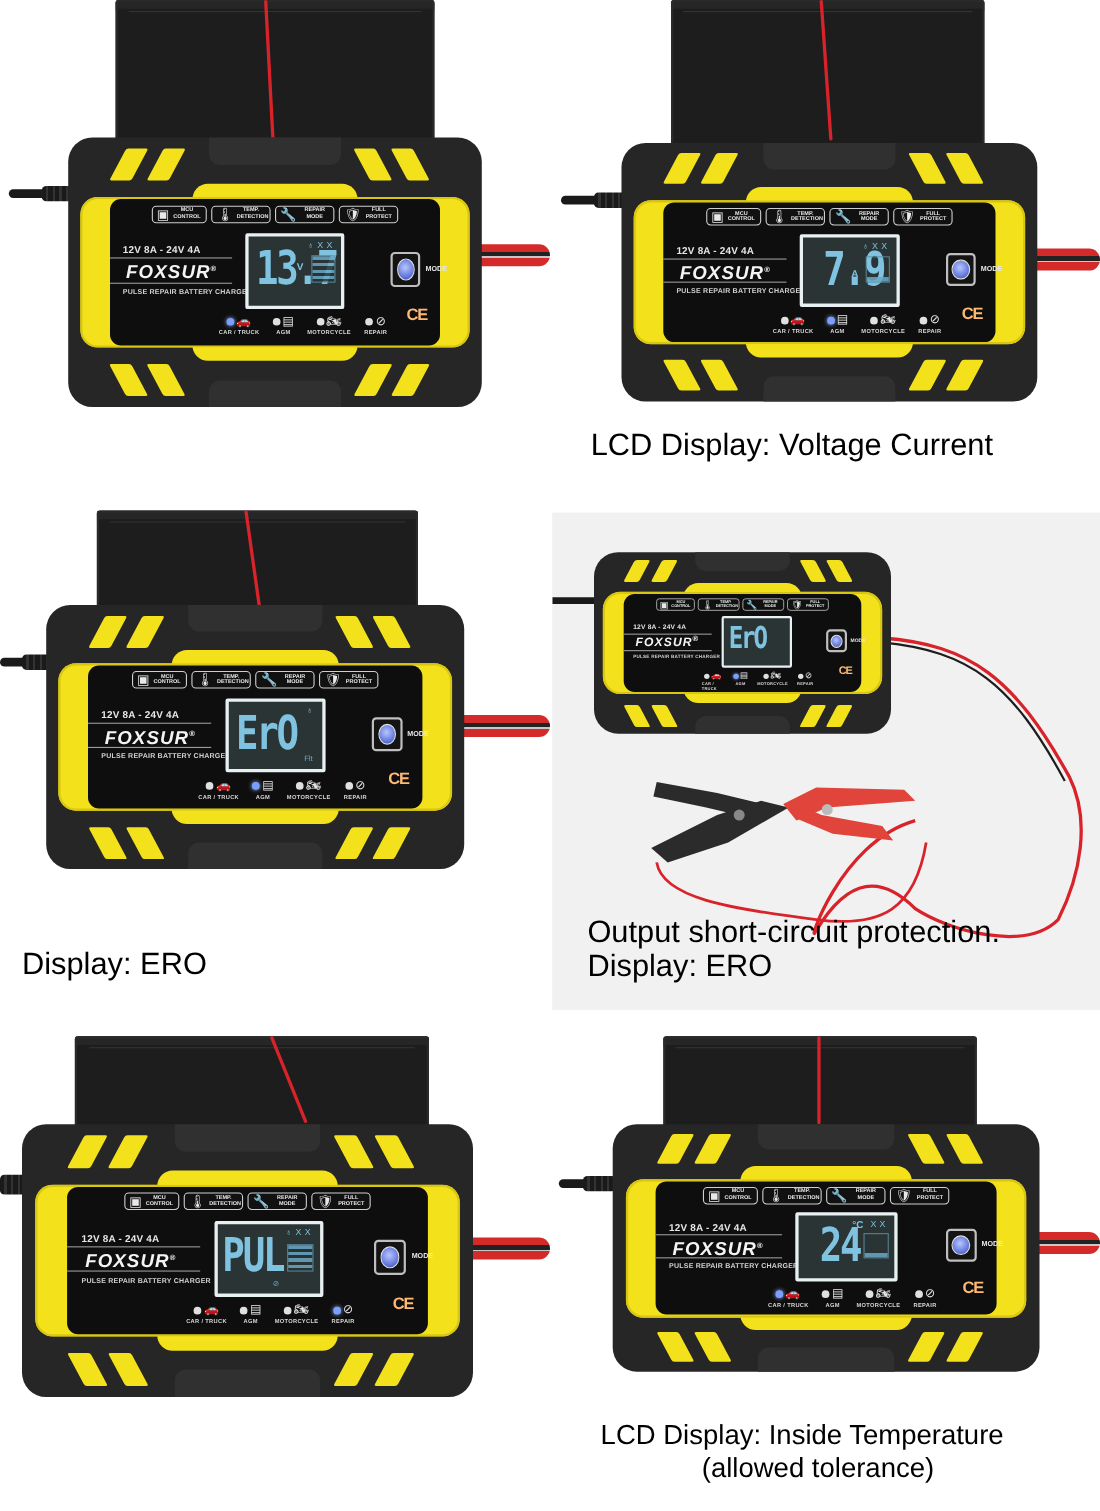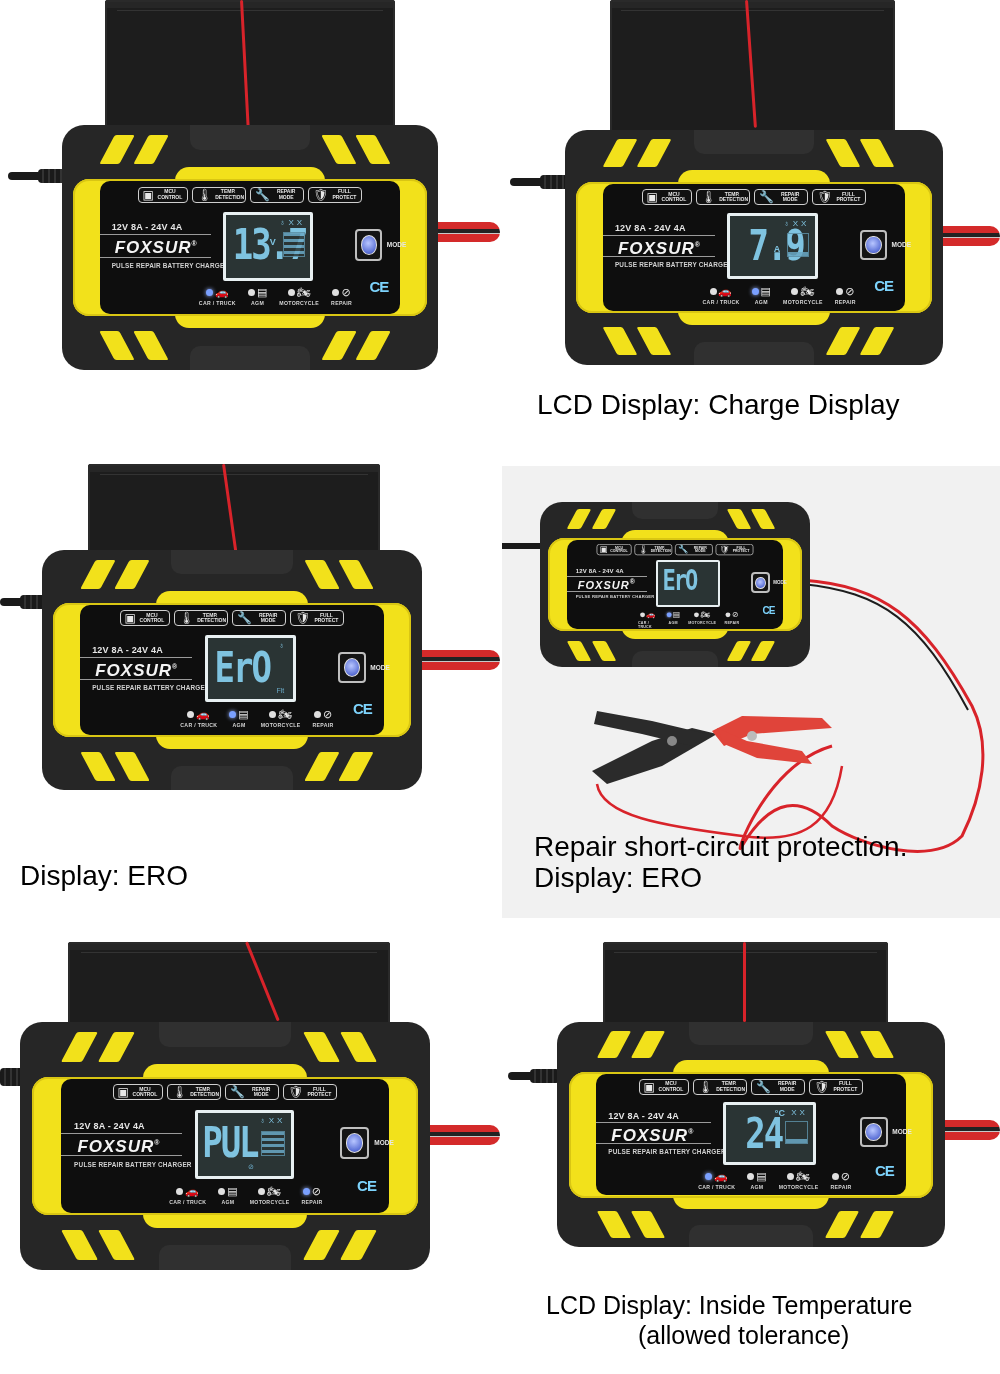--- a/index.html
+++ b/index.html
@@ -54,21 +54,21 @@
   .lcd-value { position: absolute; left: 8%; top: 6%; color: #7fc3e0; font-family: "DejaVu Sans Mono", monospace; font-size: 34px; font-weight: bold; letter-spacing: -2px; transform: scaleY(1.25); transform-origin: top left; }
   .lcd-unit { position: absolute; color: #7fc3e0; font-size: 9px; font-weight: bold; }
   .lcd-icons { position: absolute; right: 6%; top: 5%; color: #7fc3e0; font-size: 8px; letter-spacing: 3px; }
   .lcd-bars { position: absolute; right: 6%; top: 28%; width: 26%; height: 40%; border: 1px solid #5c8fa5; background: repeating-linear-gradient(#6aa9c6 0 3px, #2a3434 3px 6px); opacity: 0.85; }
   .lcd-bars.empty { background: linear-gradient(transparent 80%, #6aa9c6 80%); }
   .lcd-small { position: absolute; right: 10%; bottom: 8%; color: #6aa9c6; font-size: 7px; }
 
   .mode-btn { position: absolute; left: 85%; top: 36%; width: 9%; height: 24%; border: 2px solid #bfbfbf; border-radius: 4px; background: #141414; display: flex; align-items: center; justify-content: center; cursor: pointer; }
   .mode-dot { width: 70%; height: 70%; border-radius: 50%; background: radial-gradient(circle at 45% 40%, #b8c6ff, #5a6fd6 70%, #3a3f8a); border: 1px solid #e0e0e0; }
   .mode-label { position: absolute; left: 95.5%; top: 45%; color: #e6e6e6; font-size: 6.5px; font-weight: bold; }
-  .ce { position: absolute; right: 4%; top: 73%; color: #7dd3fc; font-size: 15px; font-weight: bold; letter-spacing: -1px; }
+  .ce { position: absolute; right: 4%; top: 73%; color: #fdba74; font-size: 15px; font-weight: bold; letter-spacing: -1px; }
 
   .modes { position: absolute; left: 33%; top: 80%; display: flex; gap: 12px; }
   .mode { display: flex; flex-direction: column; align-items: center; gap: 2px; }
   .mode-top { display: flex; align-items: center; gap: 2px; }
   .led { width: 7px; height: 7px; border-radius: 50%; background: #e0e0e0; }
   .led.on { background: #7aa0ff; box-shadow: 0 0 4px #9fb8ff; }
   .mode-icon { color: #e8e8e8; font-size: 11px; line-height: 1; }
   .mode-name { color: #d6d6d6; font-size: 5.2px; font-weight: bold; letter-spacing: 0.3px; }
 
   .caption { position: absolute; color: #000; font-size: 28px; line-height: 1.1; white-space: nowrap; }
@@ -252,21 +252,21 @@
         <div class="mode">
             <div class="mode-top">
               <span class="led"></span>
               <span class="mode-icon">⊘</span>
             </div>
             <span class="mode-name">REPAIR</span>
           </div>
       </div>
     </div>
   </div>
-  <div class="caption" style="left:37px;top:390px;">LCD Display:  Charge Display</div>
+  <div class="caption" style="left:37px;top:390px;">LCD Display:  Voltage Current</div>
 </div>
 
 <div class="panel" style="left:0;top:460px;width:500px;height:460px;">
   <div class="battery" style="left:88px;top:4px;width:292px;height:120px;"></div>
   <div class="wire-red" style="left:222px;top:4px;height:110px;transform:rotate(-8deg);"></div>
   <div class="cord-left" style="left:0;top:138px;width:50px;"></div>
   <div class="cord-boot" style="left:20px;top:135px;width:28px;height:14px;"></div>
   <div class="cord-right" style="left:418px;top:190px;width:82px;"></div>
 
   <div class="charger" style="left:42px;top:90px;width:380px;height:240px;">
@@ -441,21 +441,21 @@
         <div class="mode">
             <div class="mode-top">
               <span class="led"></span>
               <span class="mode-icon">⊘</span>
             </div>
             <span class="mode-name">REPAIR</span>
           </div>
       </div>
     </div>
   </div>
-  <div class="caption" style="left:32px;top:366px;">Repair short-circuit protection.</div>
+  <div class="caption" style="left:32px;top:366px;">Output short-circuit protection.</div>
   <div class="caption" style="left:32px;top:397px;">Display:  ERO</div>
 </div>
 
 <div class="panel" style="left:0;top:930px;width:500px;height:444px;">
   <div class="battery" style="left:68px;top:12px;width:322px;height:90px;"></div>
   <div class="wire-red" style="left:245px;top:12px;height:85px;transform:rotate(-22deg);"></div>
   <div class="cord-left" style="left:0;top:146px;width:28px;"></div>
   <div class="cord-boot" style="left:0;top:138px;width:26px;height:18px;"></div>
   <div class="cord-right" style="left:420px;top:195px;width:80px;"></div>
 

